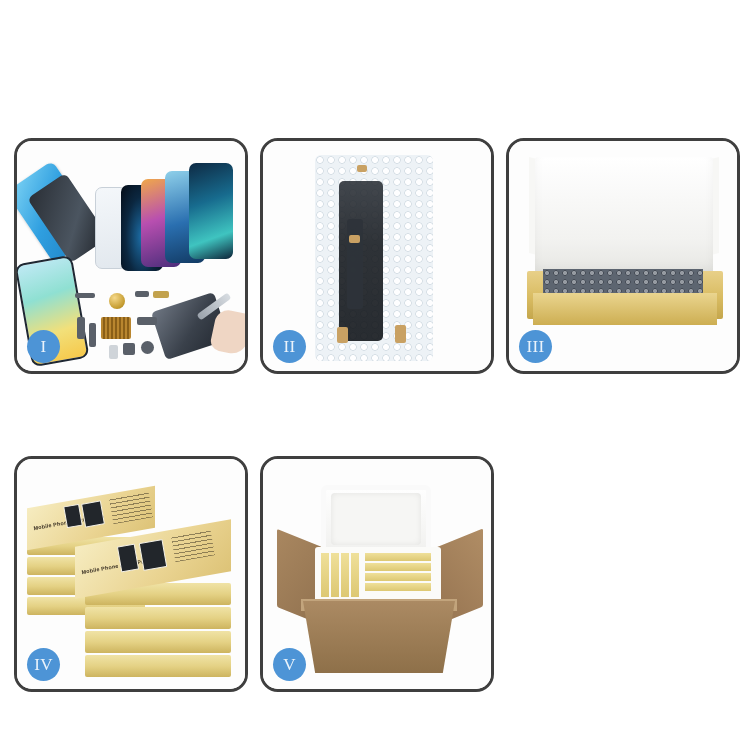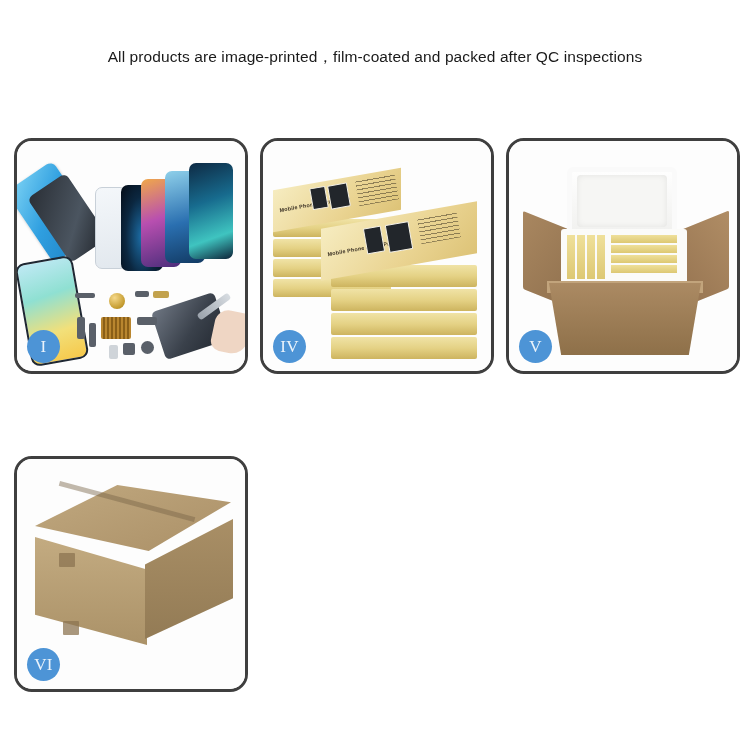--- a/index.html
+++ b/index.html
@@ -351,21 +351,20 @@
   .v6-tape {
     position: absolute;
     background: rgba(140,116,82,.75);
     border-radius: 1px;
   }
 </style>
 </head>
 <body>
 
 <div class="header">
-  <div class="subtitle">All products are image-printed，film-coated and packed after QC inspections</div>
 </div>
 
 <div class="grid">
 
   <div class="card">
     <div class="card-stage">
       <div class="ph ph-blue-film"></div>
       <div class="ph ph-blue-film2"></div>
       <div class="ph ph-glass"></div>
       <div class="ph ph-dark-wave"></div>
@@ -384,21 +383,46 @@
       <div class="part" style="left:120px;top:176px;width:20px;height:8px;"></div>
       <div class="part" style="left:92px;top:204px;width:9px;height:14px;background:#cfd4d9;"></div>
       <div class="part" style="left:106px;top:202px;width:12px;height:12px;"></div>
       <div class="part" style="left:124px;top:200px;width:13px;height:13px;border-radius:50%;"></div>
       <div class="tool"></div>
       <div class="hand"></div>
       <div class="badge">I</div>
     </div>
   </div>
 
-
+  <div class="card">
+    <div class="card-stage">
+      <div class="bubble-bag">
+        <div class="bubble-tex"></div>
+      </div>
+      <div class="screen-in-bag"></div>
+      <div class="flex-cable"></div>
+      <div class="tape" style="left:94px;top:24px;width:10px;height:7px;"></div>
+      <div class="tape" style="left:86px;top:94px;width:11px;height:8px;"></div>
+      <div class="tape" style="left:74px;top:186px;width:11px;height:16px;"></div>
+      <div class="tape" style="left:132px;top:184px;width:11px;height:18px;"></div>
+      <div class="badge">II</div>
+    </div>
+  </div>
+
+  <div class="card">
+    <div class="card-stage">
+      <div class="box3-lid-flap"></div>
+      <div class="box3-lid-flap r"></div>
+      <div class="box3-lid"></div>
+      <div class="box3-body"></div>
+      <div class="box3-inner-dark"></div>
+      <div class="box3-body-front"></div>
+      <div class="badge">III</div>
+    </div>
+  </div>
 
   <div class="card">
     <div class="card-stage">
       <div class="stack">
 
         <div class="sbox" style="left:4px;top:62px;width:118px;height:18px;"></div>
         <div class="sbox" style="left:4px;top:82px;width:118px;height:18px;"></div>
         <div class="sbox" style="left:4px;top:102px;width:118px;height:18px;"></div>
         <div class="sbox" style="left:4px;top:122px;width:118px;height:18px;"></div>
 
@@ -437,25 +461,14 @@
       <div class="v-yellow-row" style="left:102px;top:94px;width:66px;height:8px;"></div>
       <div class="v-yellow-row" style="left:102px;top:104px;width:66px;height:8px;"></div>
       <div class="v-yellow-row" style="left:102px;top:114px;width:66px;height:8px;"></div>
       <div class="v-yellow-row" style="left:102px;top:124px;width:66px;height:8px;"></div>
       <div class="v-body-rim"></div>
       <div class="v-body"></div>
       <div class="badge">V</div>
     </div>
   </div>
 
-  <div class="card">
-    <div class="card-stage">
-      <div class="v6-top"></div>
-      <div class="v6-front"></div>
-      <div class="v6-side"></div>
-      <div class="v6-seam"></div>
-      <div class="v6-tape" style="left:42px;top:94px;width:16px;height:14px;"></div>
-      <div class="v6-tape" style="left:46px;top:162px;width:16px;height:14px;"></div>
-      <div class="badge">VI</div>
-    </div>
-  </div>
 
 </div>
 
 </body></html>

